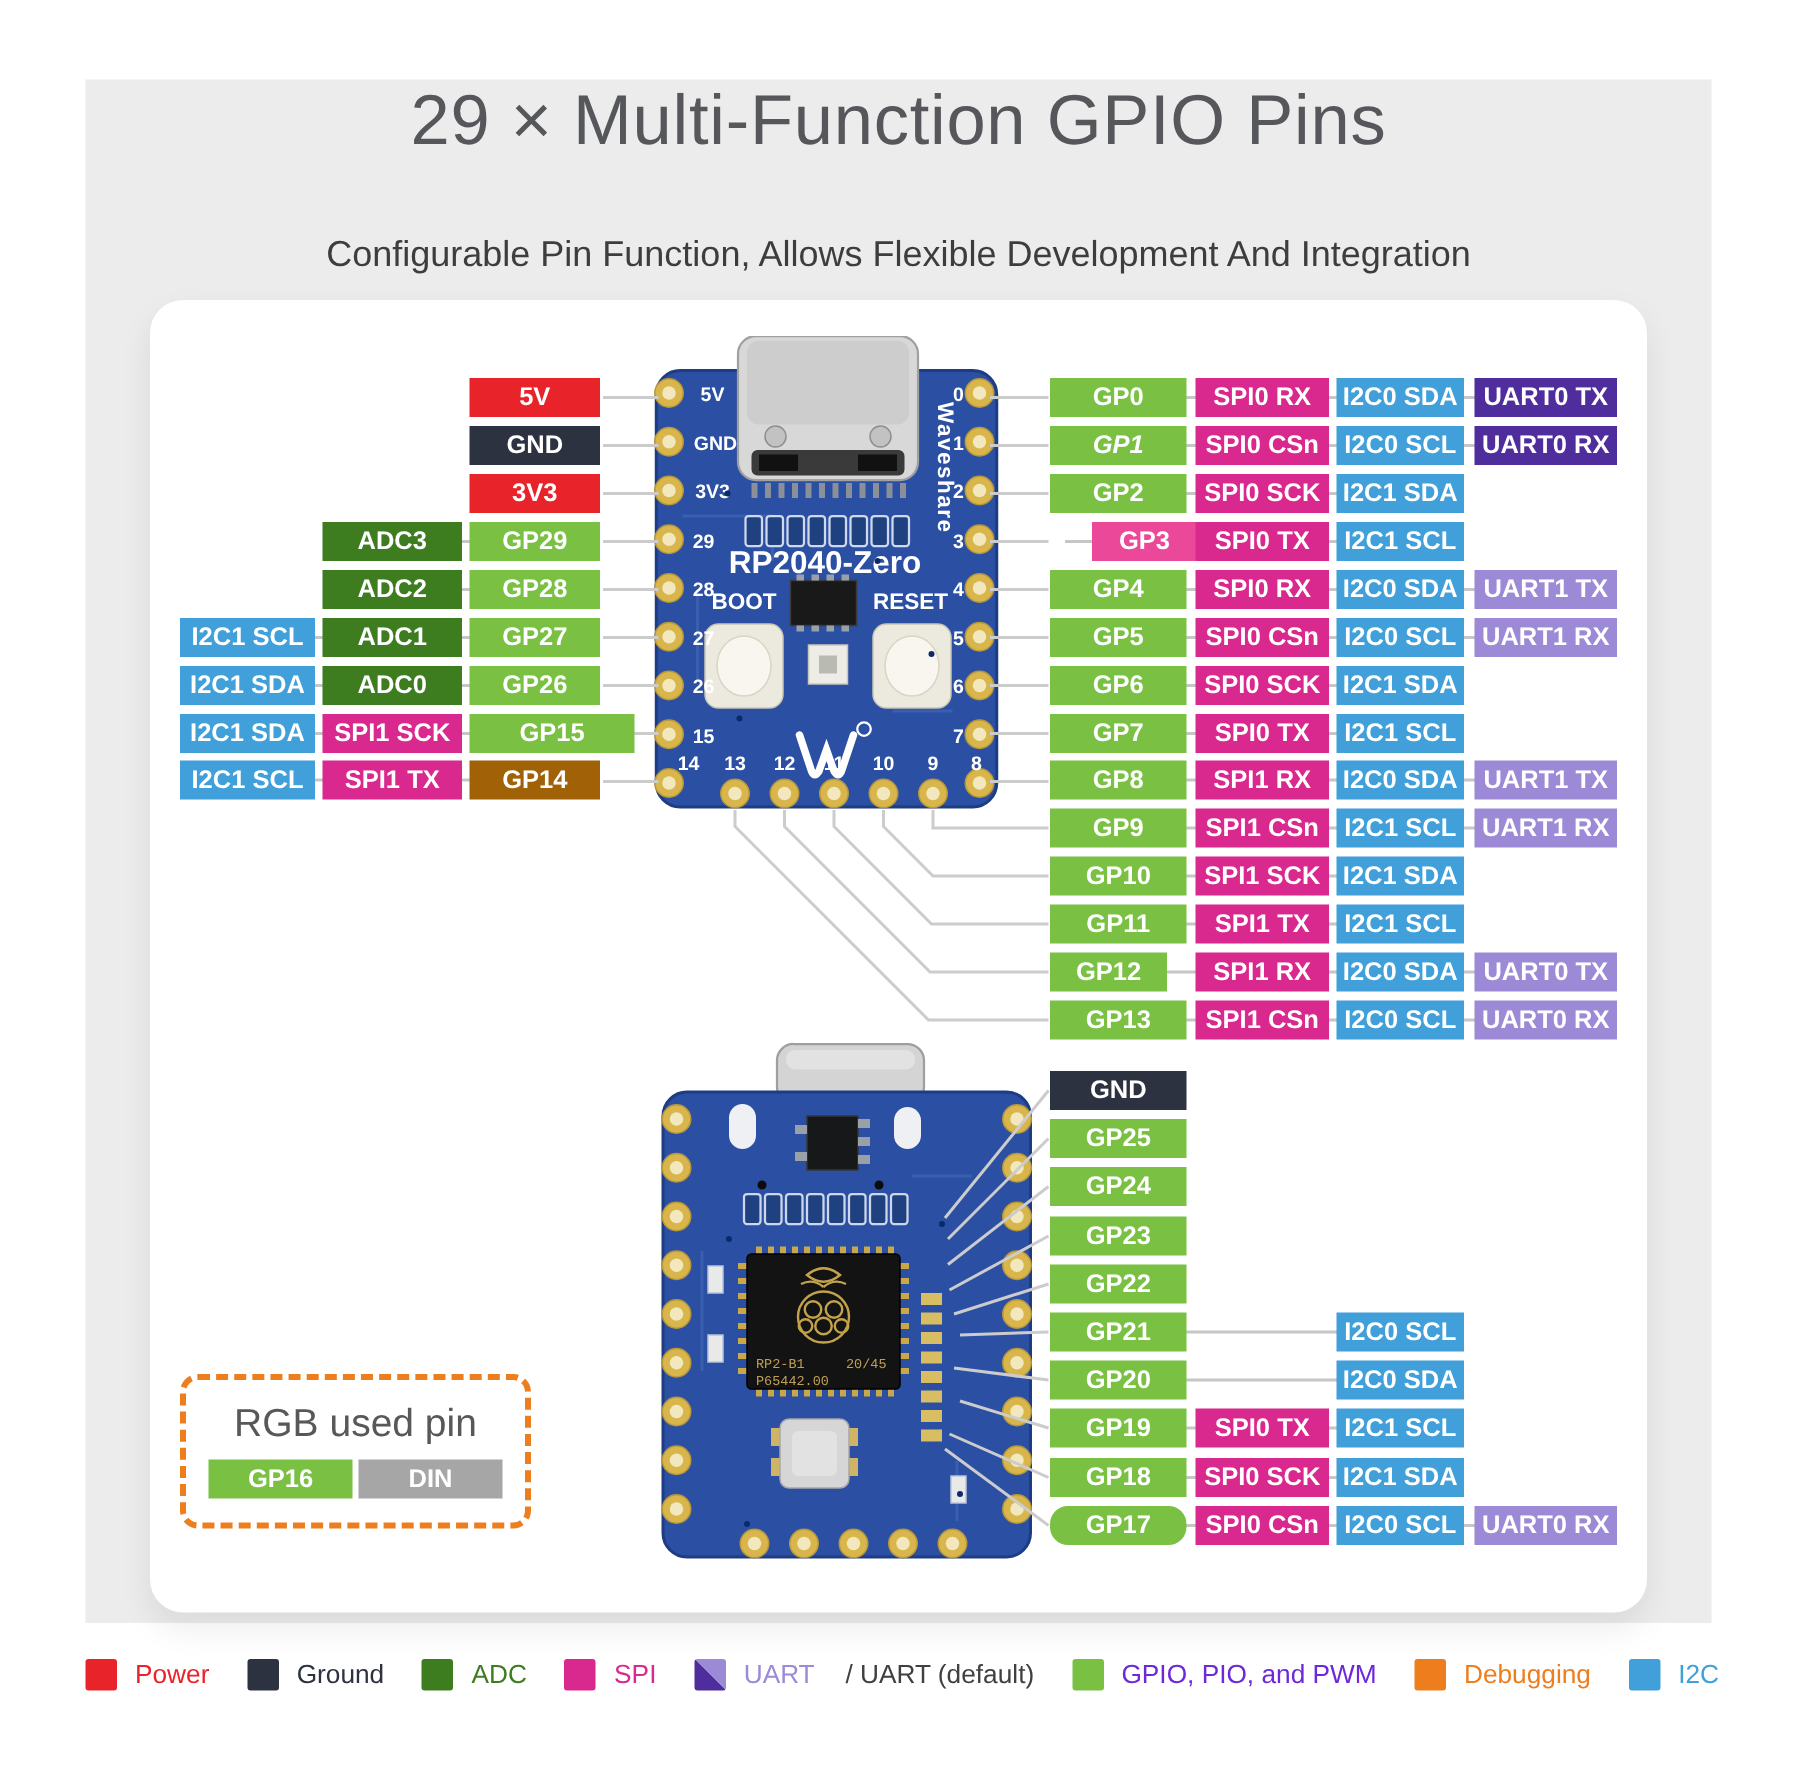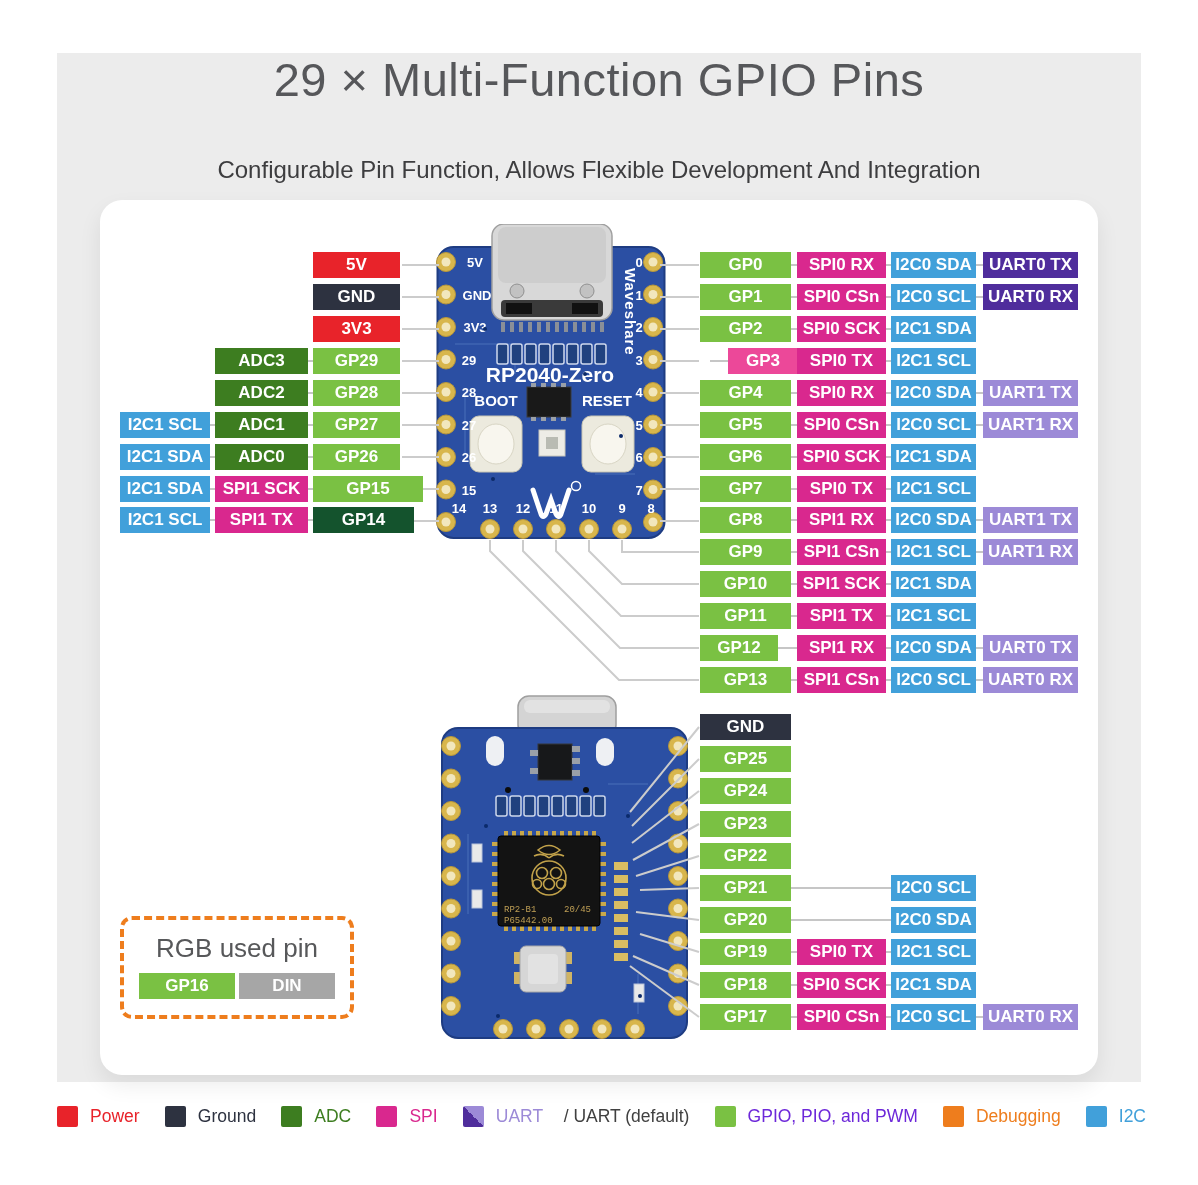--- a/index.html
+++ b/index.html
@@ -419,28 +419,28 @@
       <div class="pin-box" style="left: 120px; top: 444px; width: 90px; background: rgb(65, 160, 218);">I2C1 SDA</div>
       <div class="pin-box" style="left: 215px; top: 444px; width: 93px; background: rgb(61, 125, 32);">ADC0</div>
       <div class="pin-box" style="left: 313px; top: 444px; width: 87px; background: rgb(122, 193, 67);">GP26</div>
       <div class="row-line" style="left: 130px; width: 260px; top: 488px;"></div>
       <div class="pin-box" style="left: 120px; top: 476px; width: 90px; background: rgb(65, 160, 218);">I2C1 SDA</div>
       <div class="pin-box" style="left: 215px; top: 476px; width: 93px; background: rgb(217, 40, 142);">SPI1 SCK</div>
       <div class="pin-box" style="left: 313px; top: 476px; width: 110px; background: rgb(122, 193, 67);">GP15</div>
       <div class="row-line" style="left: 130px; width: 260px; top: 519px;"></div>
       <div class="pin-box" style="left: 120px; top: 507px; width: 90px; background: rgb(65, 160, 218);">I2C1 SCL</div>
       <div class="pin-box" style="left: 215px; top: 507px; width: 93px; background: rgb(217, 40, 142);">SPI1 TX</div>
-      <div class="pin-box" style="left: 313px; top: 507px; width: 101px; background: #14532d;">GP14</div>
+      <div class="pin-box" style="left: 313px; top: 507px; width: 87px; background: #a16207;">GP14</div>
       <div class="row-line" style="left: 710px; width: 358px; top: 264px;"></div>
       <div class="pin-box" style="left: 700px; top: 252px; width: 91px; background: rgb(122, 193, 67);">GP0</div>
       <div class="pin-box" style="left: 797px; top: 252px; width: 89px; background: rgb(217, 40, 142);">SPI0 RX</div>
       <div class="pin-box" style="left: 891px; top: 252px; width: 85px; background: rgb(65, 160, 218);">I2C0 SDA</div>
       <div class="pin-box" style="left: 983px; top: 252px; width: 95px; background: rgb(79, 45, 156);">UART0 TX</div>
       <div class="row-line" style="left: 710px; width: 358px; top: 296px;"></div>
-      <div class="pin-box" style="left: 700px; top: 284px; width: 91px; background: rgb(122, 193, 67);">GP1</div>
+      <div class="pin-box" style="left: 700px; top: 284px; width: 91px; background: rgb(122, 193, 67); font-style: italic;">GP1</div>
       <div class="pin-box" style="left: 797px; top: 284px; width: 89px; background: rgb(217, 40, 142);">SPI0 CSn</div>
       <div class="pin-box" style="left: 891px; top: 284px; width: 85px; background: rgb(65, 160, 218);">I2C0 SCL</div>
       <div class="pin-box" style="left: 983px; top: 284px; width: 95px; background: rgb(79, 45, 156);">UART0 RX</div>
       <div class="row-line" style="left: 710px; width: 256px; top: 328px;"></div>
       <div class="pin-box" style="left: 700px; top: 316px; width: 91px; background: rgb(122, 193, 67);">GP2</div>
       <div class="pin-box" style="left: 797px; top: 316px; width: 89px; background: rgb(217, 40, 142);">SPI0 SCK</div>
       <div class="pin-box" style="left: 891px; top: 316px; width: 85px; background: rgb(65, 160, 218);">I2C1 SDA</div>
       <div class="row-line" style="left: 710px; width: 256px; top: 360px;"></div>
       <div class="pin-box" style="left: 728px; top: 348px; width: 70px; background: #ec4899;">GP3</div>
       <div class="pin-box" style="left: 797px; top: 348px; width: 89px; background: rgb(217, 40, 142);">SPI0 TX</div>
@@ -509,21 +509,21 @@
       <div class="pin-box" style="left: 891px; top: 907px; width: 85px; background: rgb(65, 160, 218);">I2C0 SDA</div>
       <div class="row-line" style="left: 710px; width: 256px; top: 951px;"></div>
       <div class="pin-box" style="left: 700px; top: 939px; width: 91px; background: rgb(122, 193, 67);">GP19</div>
       <div class="pin-box" style="left: 797px; top: 939px; width: 89px; background: rgb(217, 40, 142);">SPI0 TX</div>
       <div class="pin-box" style="left: 891px; top: 939px; width: 85px; background: rgb(65, 160, 218);">I2C1 SCL</div>
       <div class="row-line" style="left: 710px; width: 256px; top: 984px;"></div>
       <div class="pin-box" style="left: 700px; top: 972px; width: 91px; background: rgb(122, 193, 67);">GP18</div>
       <div class="pin-box" style="left: 797px; top: 972px; width: 89px; background: rgb(217, 40, 142);">SPI0 SCK</div>
       <div class="pin-box" style="left: 891px; top: 972px; width: 85px; background: rgb(65, 160, 218);">I2C1 SDA</div>
       <div class="row-line" style="left: 710px; width: 358px; top: 1016px;"></div>
-      <div class="pin-box" style="left: 700px; top: 1004px; width: 91px; background: rgb(122, 193, 67);">GP17</div>
+      <div class="pin-box" style="left: 700px; top: 1004px; width: 91px; background: rgb(122, 193, 67); border-radius: 12px;">GP17</div>
       <div class="pin-box" style="left: 797px; top: 1004px; width: 89px; background: rgb(217, 40, 142);">SPI0 CSn</div>
       <div class="pin-box" style="left: 891px; top: 1004px; width: 85px; background: rgb(65, 160, 218);">I2C0 SCL</div>
       <div class="pin-box" style="left: 983px; top: 1004px; width: 95px; background: rgb(156, 138, 215);">UART0 RX</div>
     </div>
 
   <div class="rgb-note">
     <div class="rgb-title">RGB used pin</div>
     <div class="rgb-row">
       <div class="pin-box" id="rgb-pin-box" style="background: rgb(122, 193, 67);">GP16</div>
       <div class="pin-box" id="rgb-din-box" style="background: rgb(166, 166, 166);">DIN</div>

